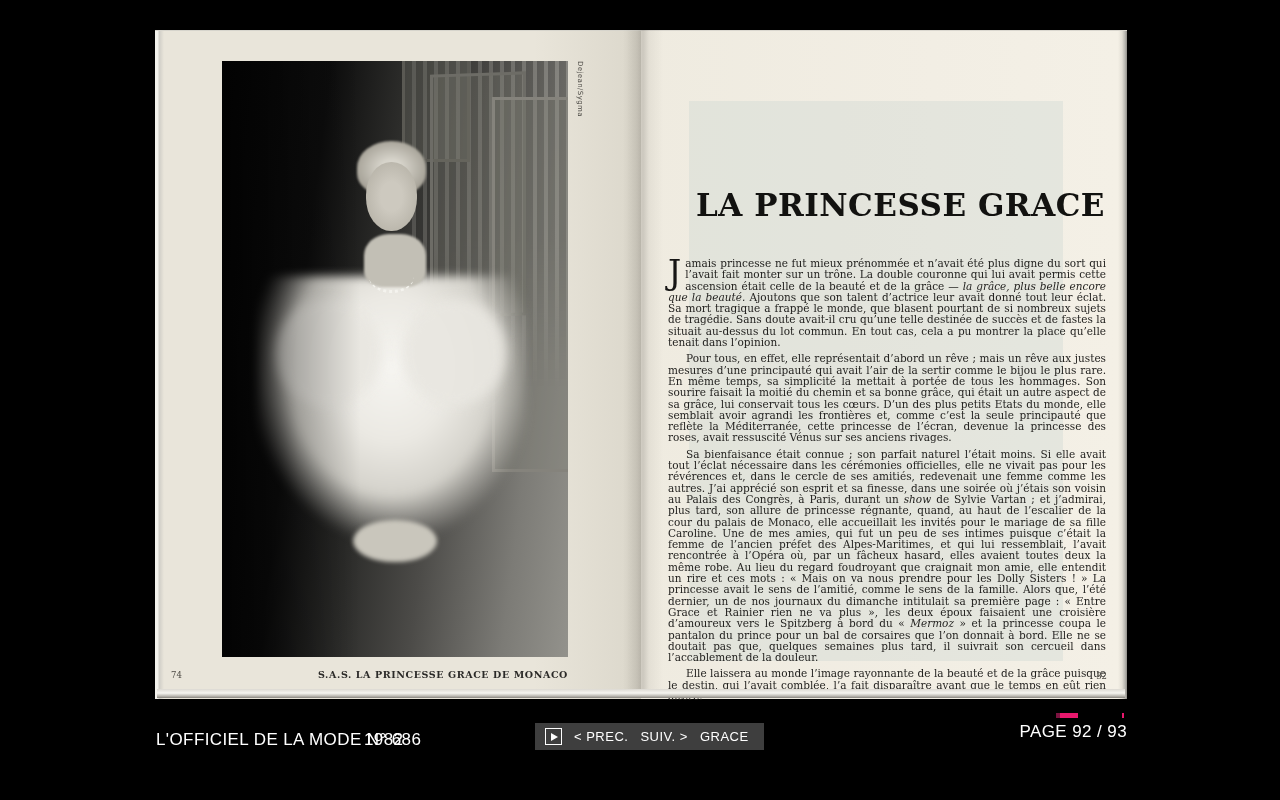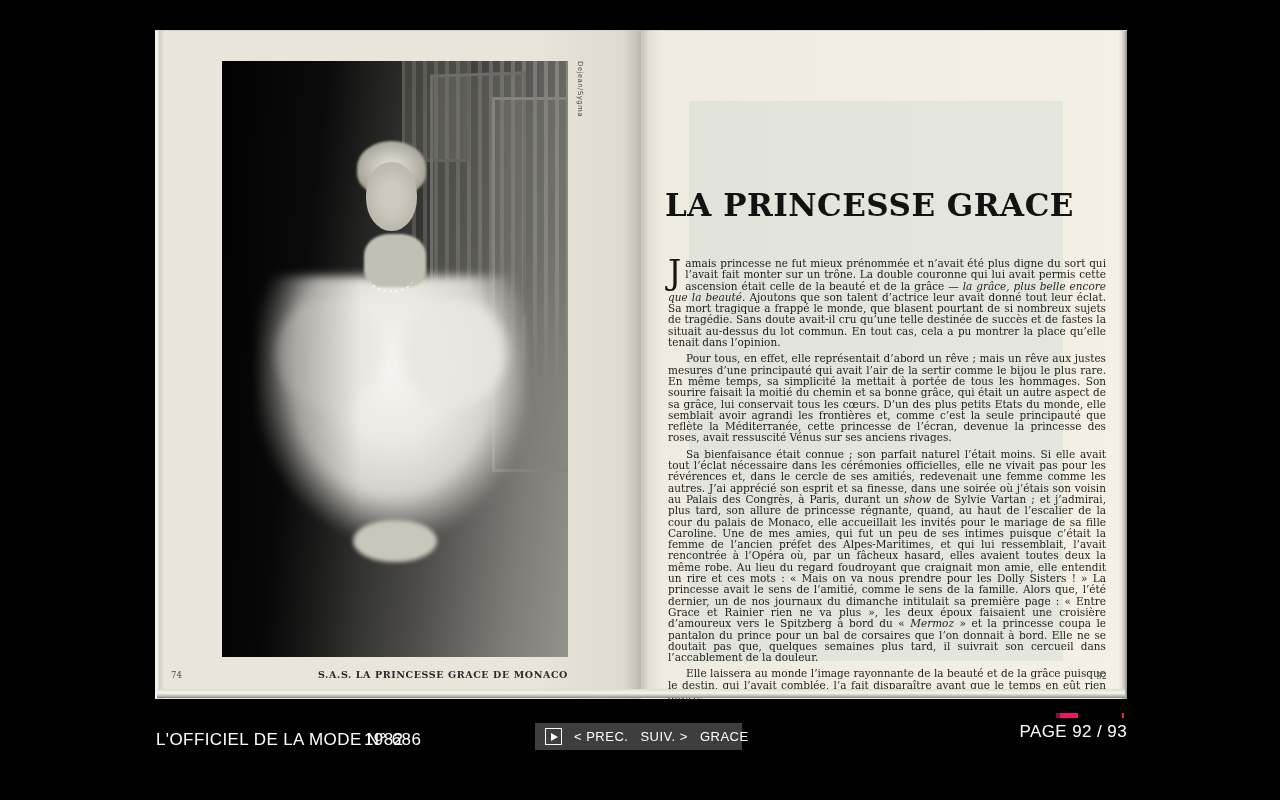--- a/index.html
+++ b/index.html
@@ -49,39 +49,39 @@
   .photo-credit{position:absolute;left:421px;top:30px;writing-mode:vertical-rl;
     font-family:"DejaVu Sans",sans-serif;font-size:7px;color:#4d4b46;letter-spacing:.4px;}
   .photo-caption{position:absolute;left:67px;top:638px;width:346px;text-align:right;
     font-weight:bold;font-size:9.5px;letter-spacing:.6px;color:#2b2a28;}
   .folio{position:absolute;font-size:8.5px;color:#4a4842;}
   .folio-left{left:16px;top:639px;}
   .folio-right{right:20px;top:640px;}
 
   
   .ghost{position:absolute;left:48px;top:70px;width:374px;height:560px;background:rgba(196,208,206,.30);}
-  .title{position:absolute;left:24px;top:156px;width:440px;text-align:left;
+  .title{position:absolute;left:24px;top:156px;width:440px;text-align:right;
     font-weight:bold;font-size:31px;letter-spacing:.5px;color:#121210;white-space:nowrap;}
   .byline{position:absolute;left:24px;top:199px;width:440px;text-align:center;
     font-size:11.5px;letter-spacing:2.6px;color:#22211f;}
   .article{position:absolute;left:27px;top:227px;width:438px;
     font-size:10.5px;line-height:11.3px;text-align:justify;color:#1e1d1b;}
   .article p{margin:0 0 5px 0;text-indent:18px;}
   .article p.first{text-indent:0;}
   .drop-cap{float:left;font-size:33px;line-height:27px;padding:1px 4px 0 0;color:#161514;}
   .it{font-style:italic;}
 
   
   .bottombar{position:absolute;left:0;top:720px;width:1280px;height:60px;color:#fff;
     font-family:"Liberation Sans",sans-serif;}
   .bb-text{position:absolute;font-size:17px;letter-spacing:.4px;white-space:nowrap;}
   .bb-pub{left:156px;top:10px;}
   .bb-year{left:364px;top:10px;}
   .bb-page{left:1007px;top:2px;width:120px;text-align:right;}
-  .navbar{position:absolute;left:535px;top:3px;width:207px;height:27px;background:#3e3e3e;
+  .navbar{position:absolute;left:535px;top:3px;width:229px;height:27px;background:#3e3e3e;
     display:flex;align-items:center;gap:12px;padding-left:10px;box-sizing:border-box;
     font-size:13px;letter-spacing:.5px;}
   .nav-item{cursor:pointer;white-space:nowrap;}
   .play-box{width:15px;height:15px;border:1px solid #fff;display:flex;align-items:center;justify-content:center;flex:none;}
   .play-tri{width:0;height:0;border-left:7px solid #fff;border-top:4.5px solid transparent;border-bottom:4.5px solid transparent;margin-left:2px;}
 
   .accent{position:absolute;height:5px;top:713px;}
   .accent-pre{left:1056px;width:4px;background:#7d1340;}
   .accent-main{left:1060px;width:18px;background:#e8186d;}
   .accent-tick{left:1122px;width:2px;background:#e8186d;}

